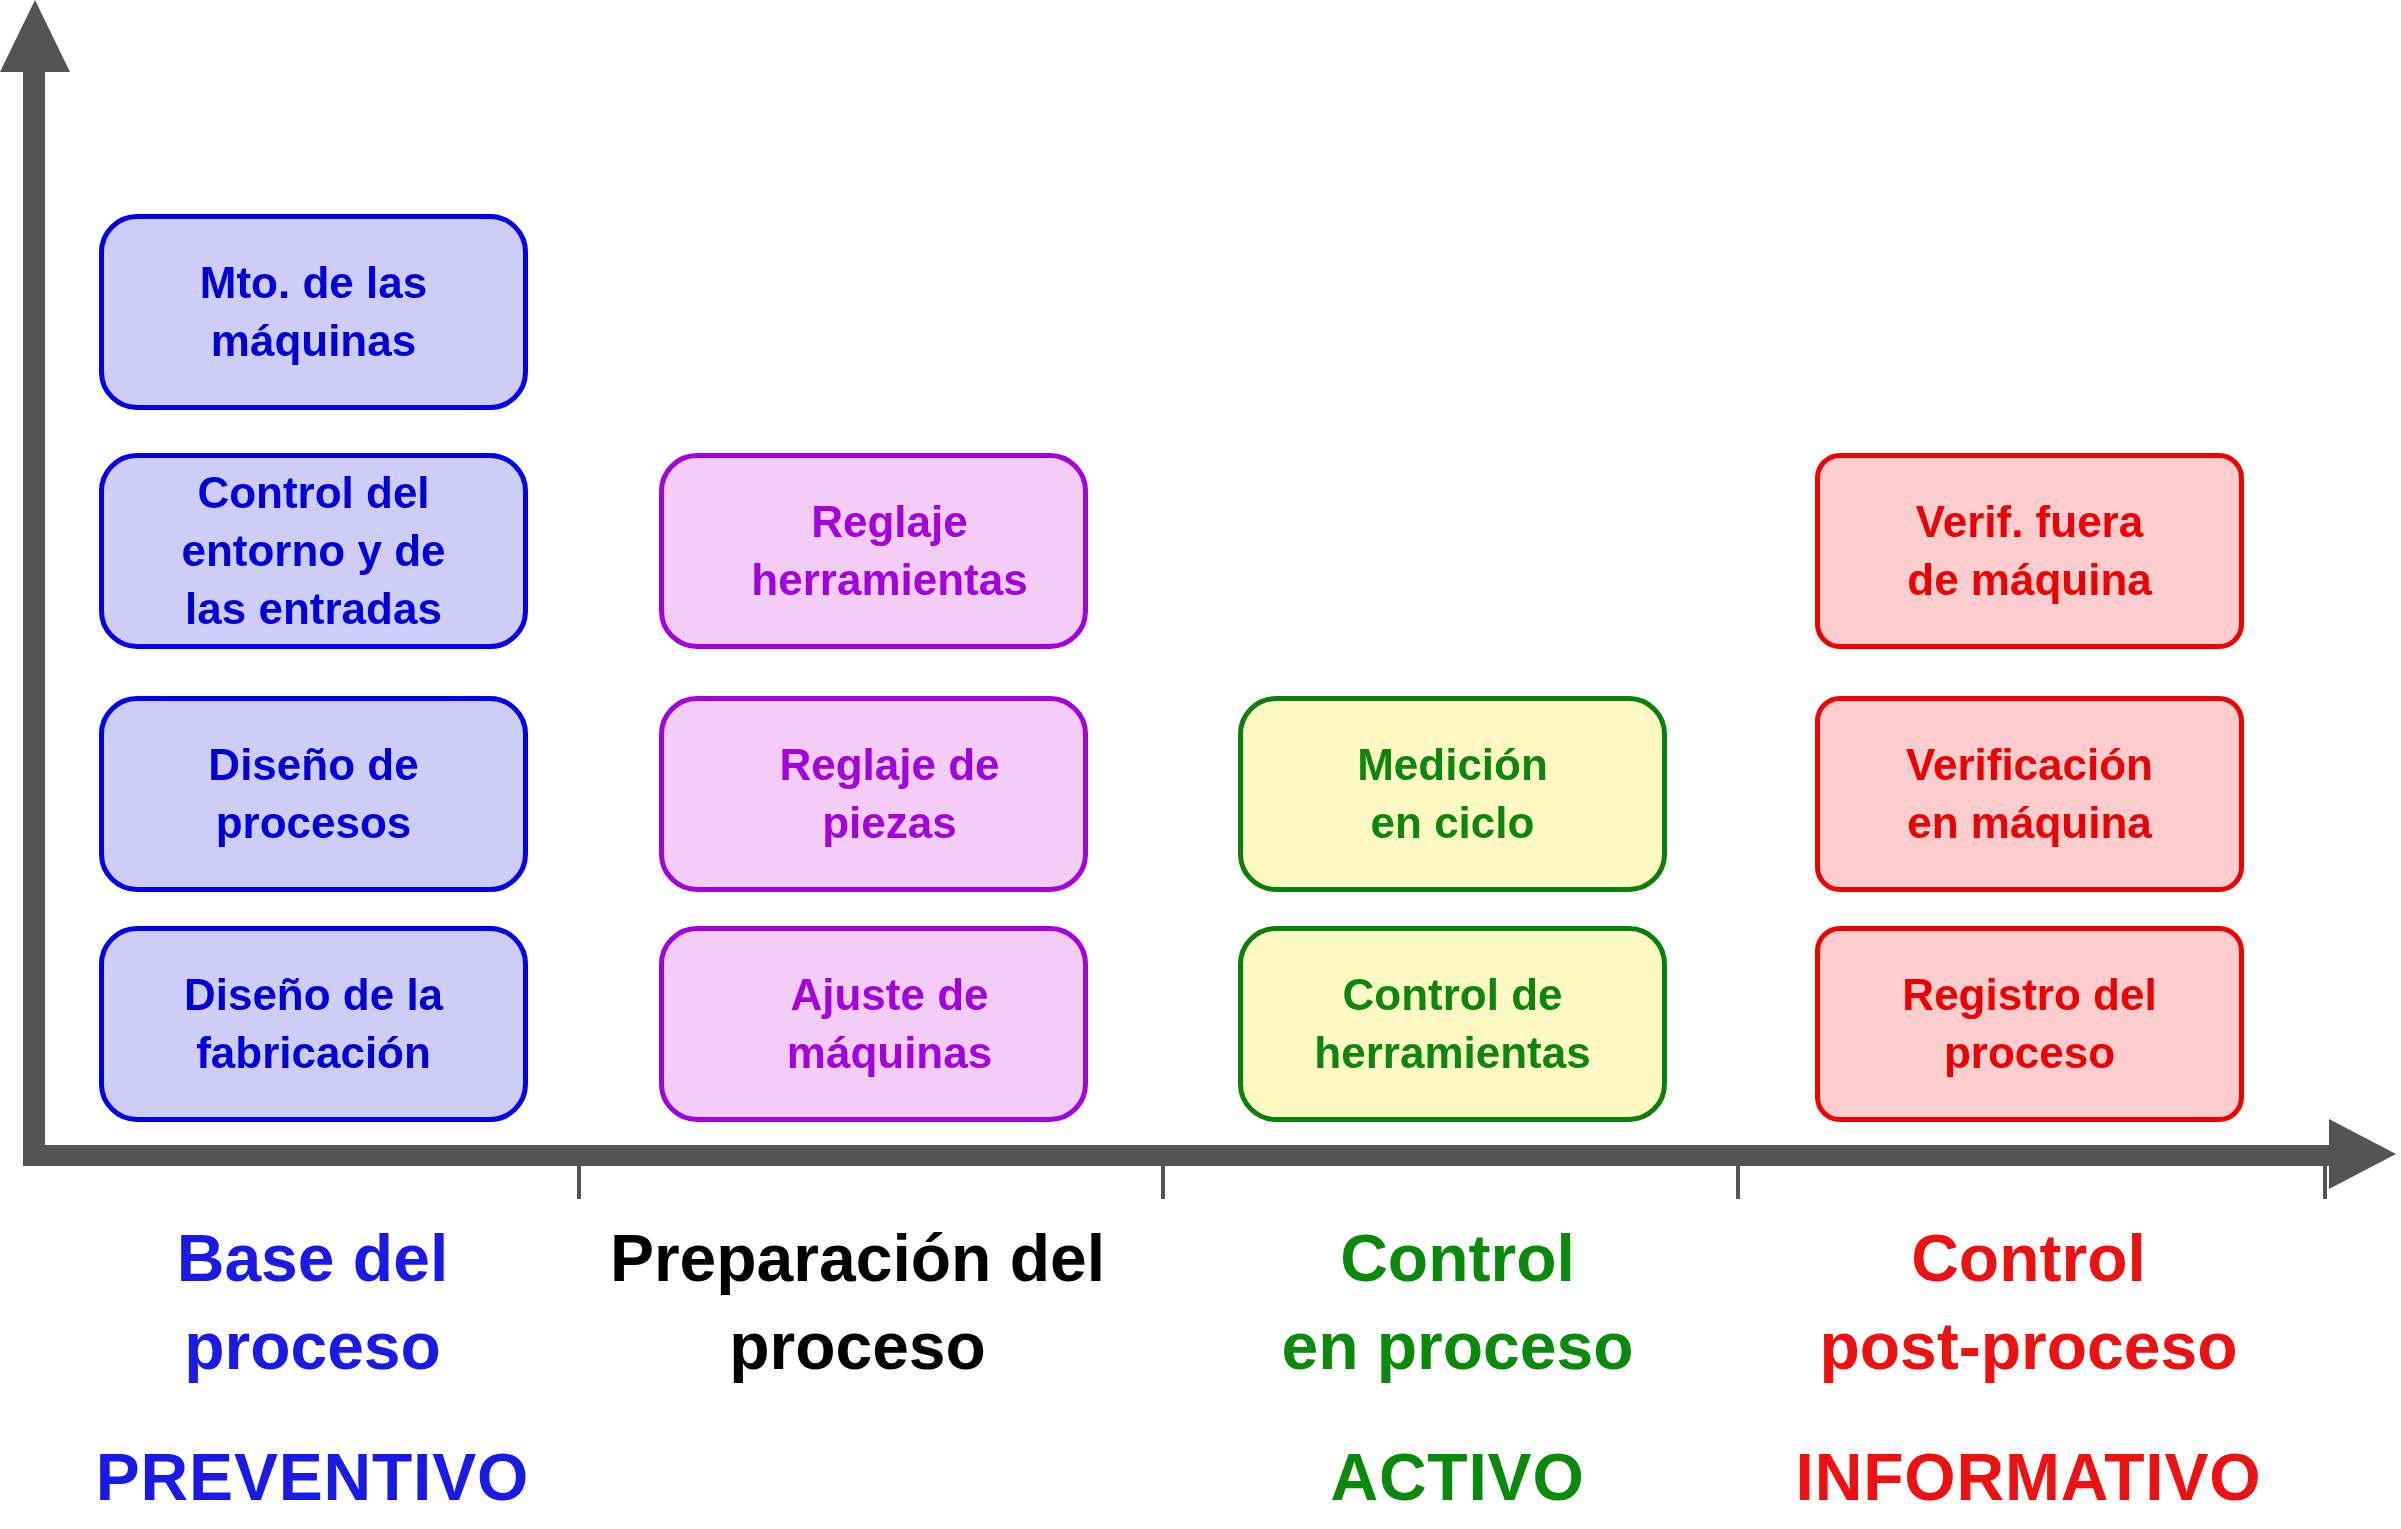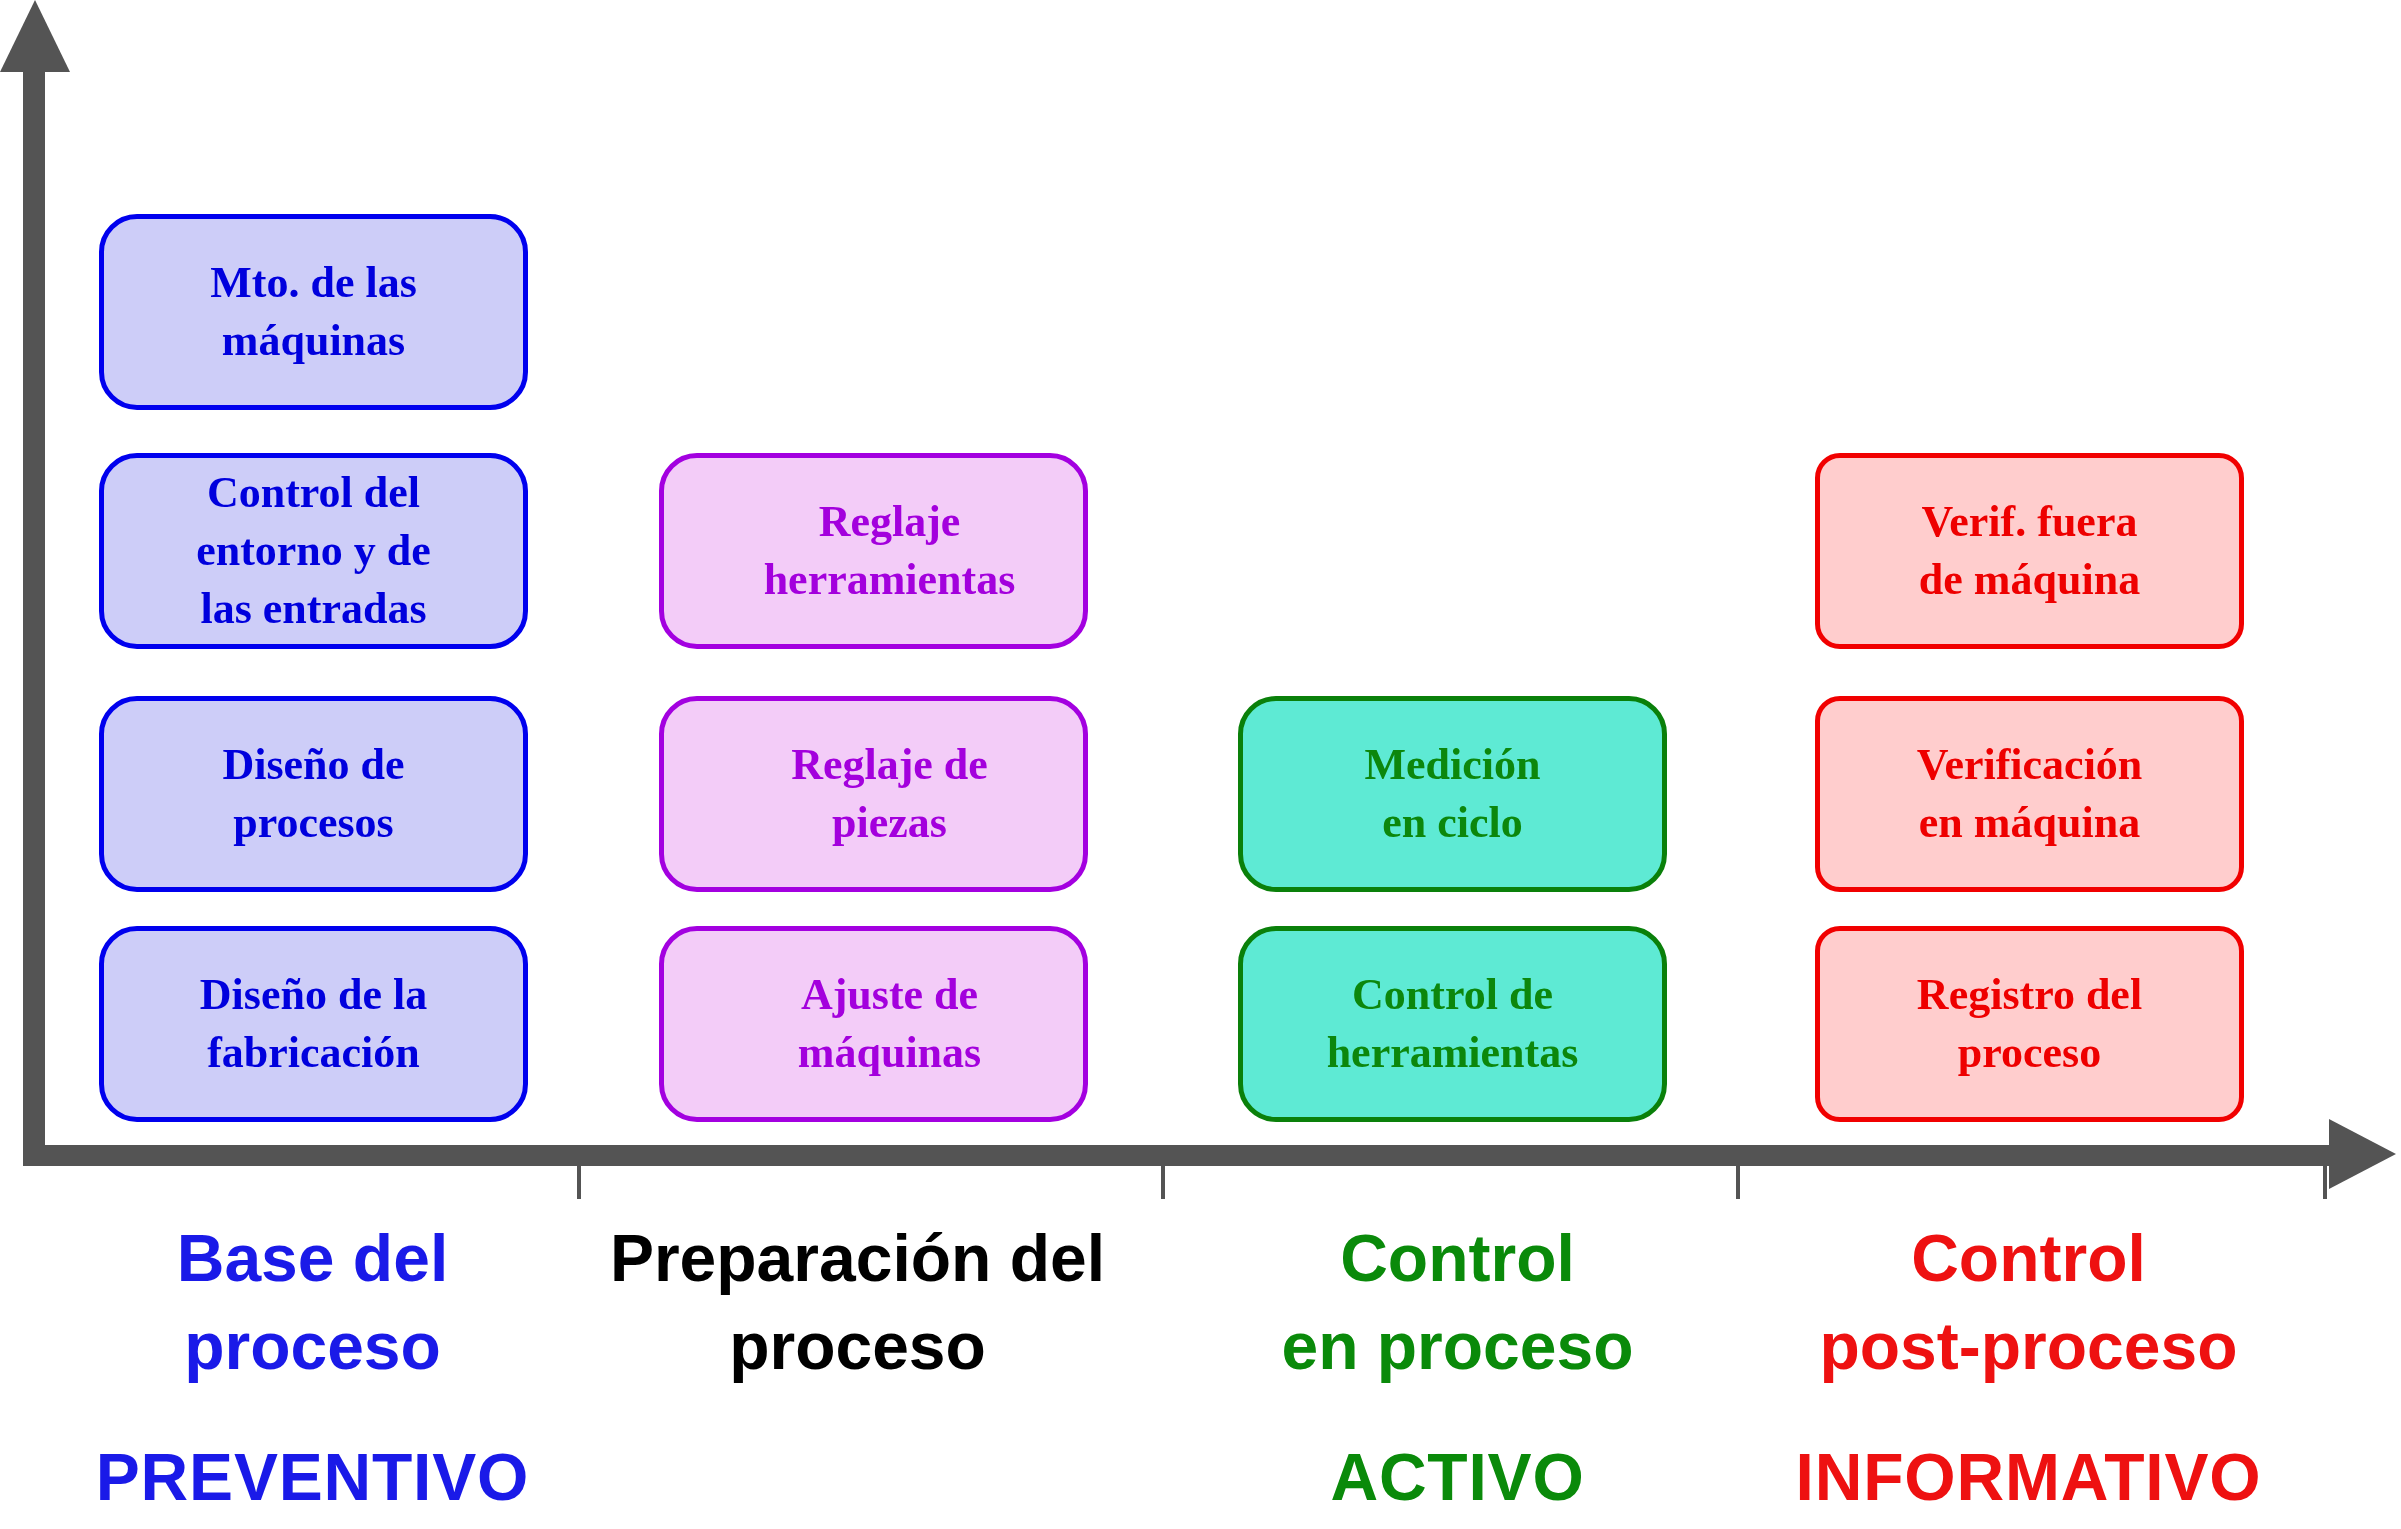--- a/index.html
+++ b/index.html
@@ -60,25 +60,24 @@
     border-radius: 38px;
     border: 5.7px solid;
     display: flex;
     align-items: center;
     justify-content: center;
     text-align: center;
     font-weight: bold;
     font-size: 44px;
     line-height: 1.32;
     white-space: pre-line;
-    font-family: Liberation Serif, serif;
   }
   .c1 { background: #cdcdf8; border-color: #0000ee; color: #0000dd; }
   .c2 { background: #f3ccf8; border-color: #a300e0; color: #a300dd; padding-left: 32px; }
-  .c3 { background: #5eead4; border-color: #0a800a; color: #0c870c; }
+  .c3 { background: #fef9c3; border-color: #0a800a; color: #0c870c; }
   .c4 { background: #ffcdcd; border-color: #f10000; color: #ee0000; border-radius: 25px; }
 
   
   .cat-label {
     position: absolute;
     top: 1215px;
     width: 575px;
     text-align: center;
     font-weight: bold;
     font-size: 66px;

